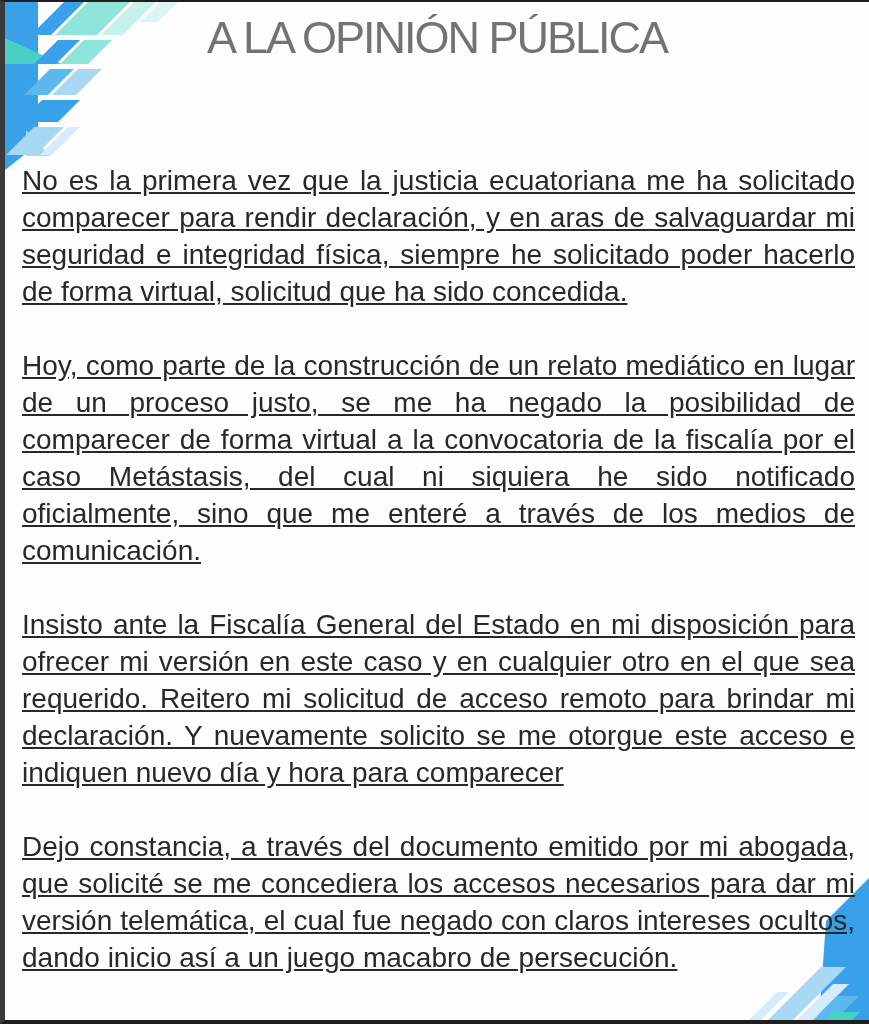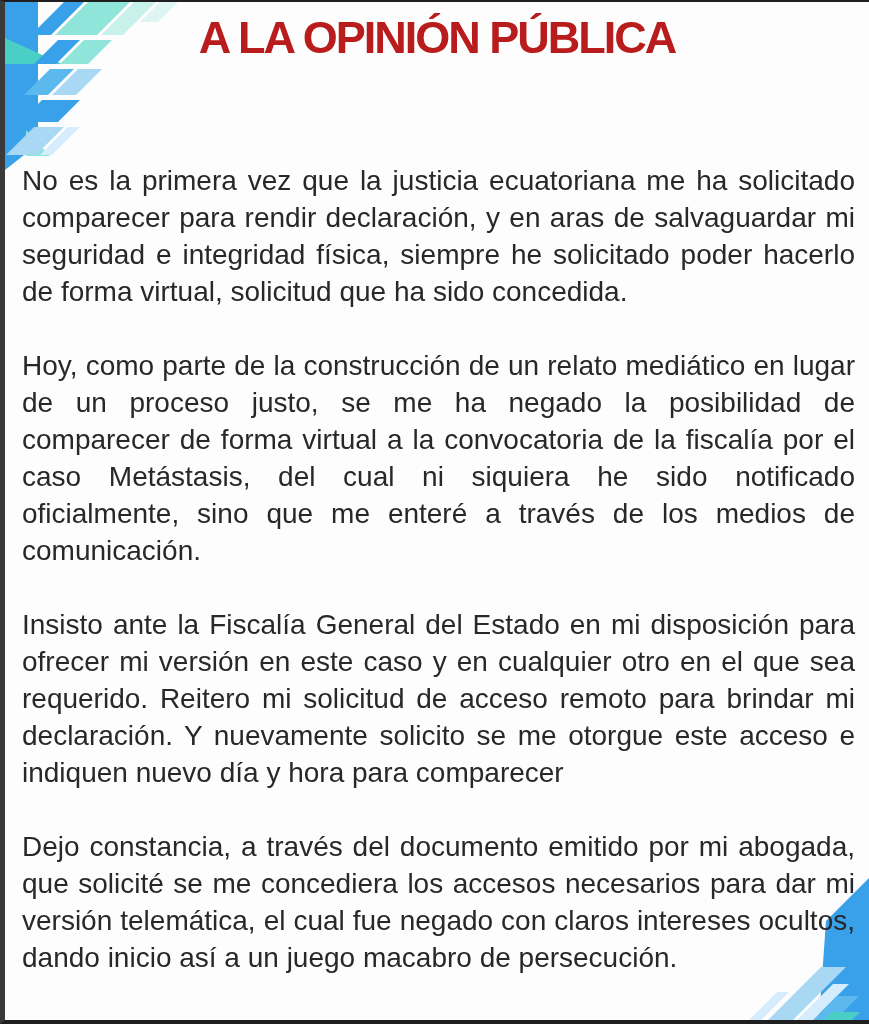--- a/index.html
+++ b/index.html
@@ -15,37 +15,38 @@
     font-family:"Liberation Sans", sans-serif;
   }
   .deco-tl{position:absolute;top:0;left:0;pointer-events:none;}
   .deco-br{position:absolute;bottom:0;right:0;pointer-events:none;}
   .doc-title{
     position:relative;
     margin:10px 0 0 0;
     text-align:center;
     font-size:45px;
     line-height:52px;
-    font-weight:bold;
+    font-weight:normal;
     letter-spacing:-2px;
-    color:#b91c1c;
+    color:#737373;
     z-index:2;
   }
   .doc-body{
     position:relative;
     margin:98px 0 0 0;
     padding:0 14px 0 17px;
     z-index:2;
   }
   .doc-body p{
     margin:0 0 37px 0;
     font-size:28px;
     line-height:37px;
     text-align:justify;
     color:var(--text-color,#282828);
+    text-decoration:underline;
   }
   .doc-body p.date-line{
     margin:40px 0 0 0;
     text-align:left;
   }
 </style>
 </head>
 <body>
 
 <div class="page">

